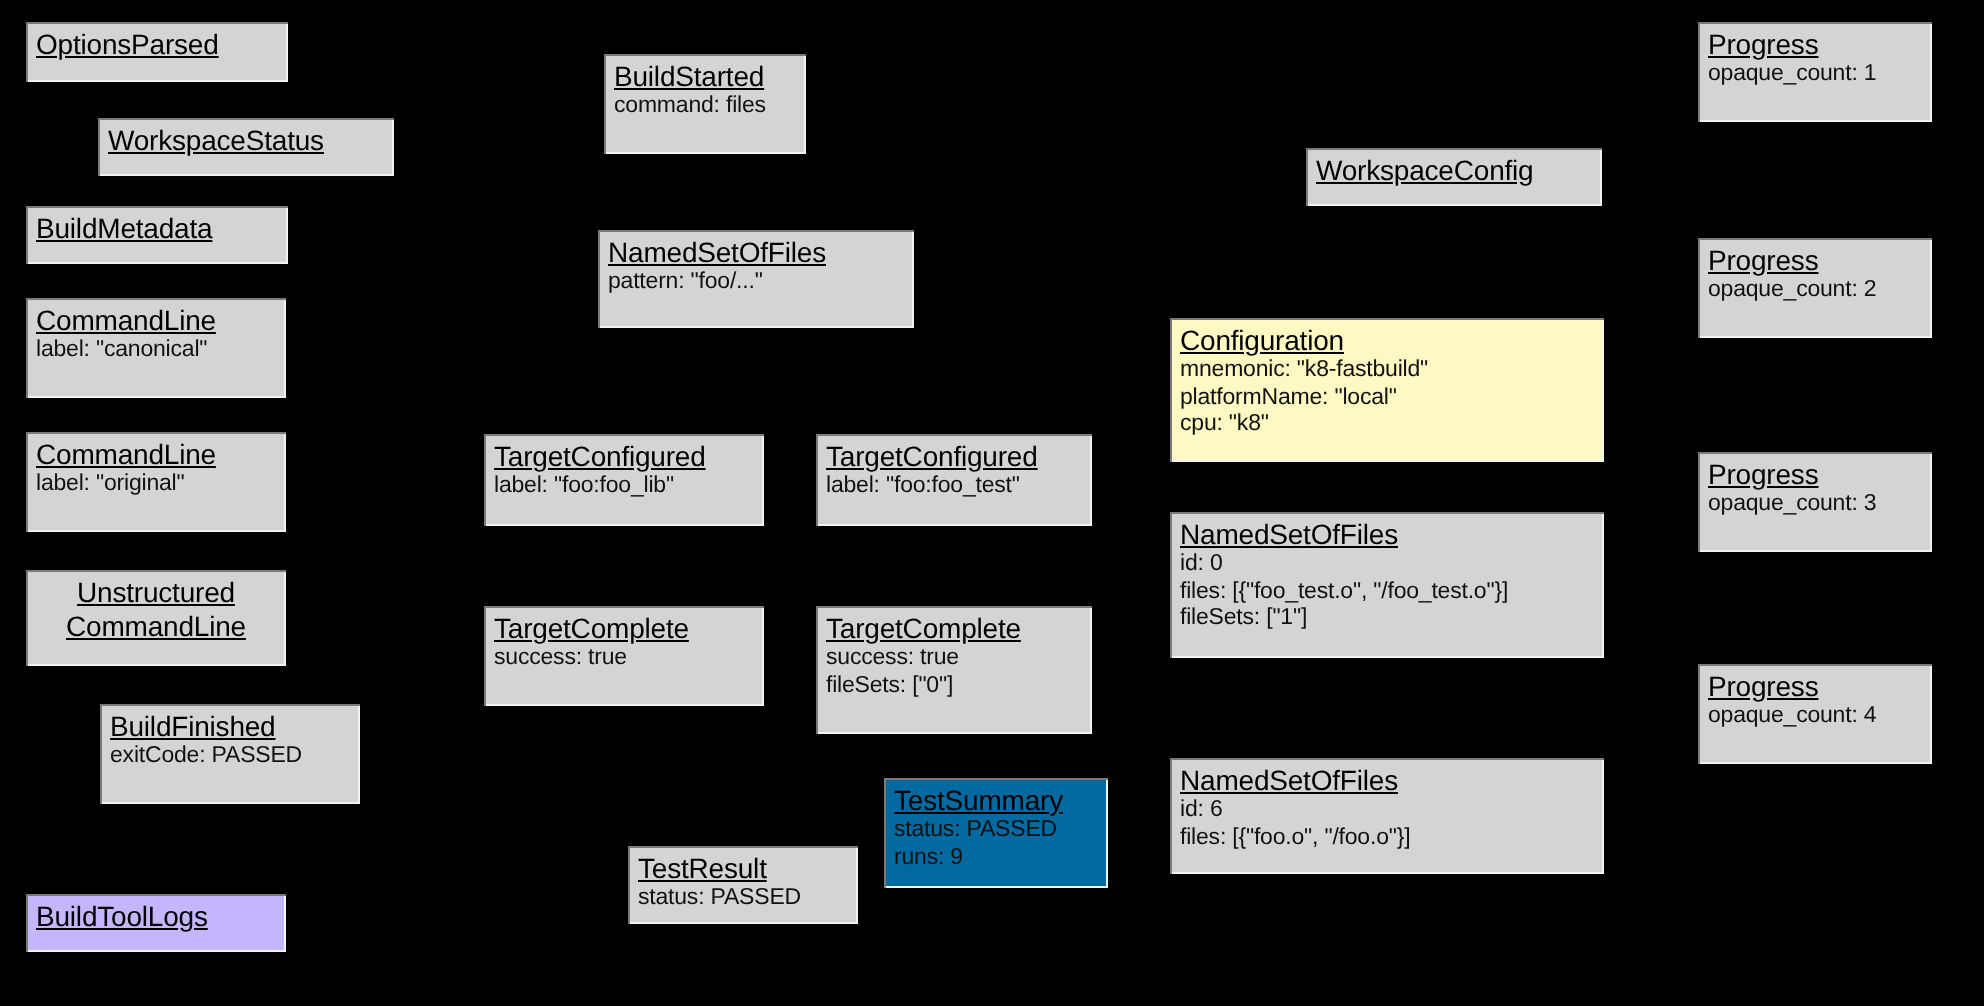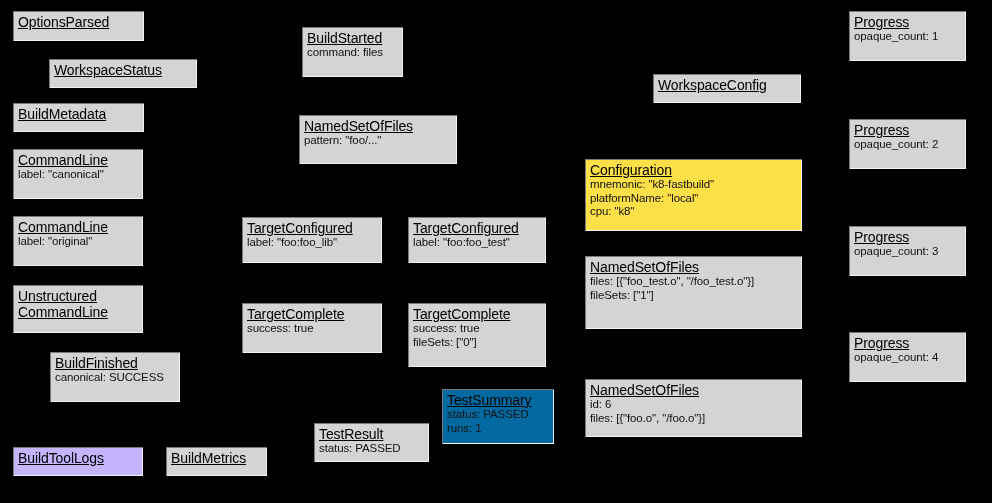--- a/index.html
+++ b/index.html
@@ -67,32 +67,29 @@
       <div class="title-block"><span class="title">BuildMetadata</span></div>
     </div>
     <div class="node" style="left: 12px; top: 148px; width: 132px; height: 52px; background: rgb(212, 212, 212); border-color: rgb(0, 0, 0);">
       <div class="title-block"><span class="title">CommandLine</span></div>
       <span class="field">label: "canonical"</span>
     </div>
     <div class="node" style="left: 12px; top: 215px; width: 132px; height: 52px; background: rgb(212, 212, 212); border-color: rgb(0, 0, 0);">
       <div class="title-block"><span class="title">CommandLine</span></div>
       <span class="field">label: "original"</span>
     </div>
-    <div class="node" style="left: 12px; top: 284px; width: 132px; height: 50px; background: rgb(212, 212, 212); border-color: rgb(0, 0, 0);">
+    <div class="node" style="left: 12px; top: 284px; width: 132px; height: 50px; background: rgb(212, 212, 212); border-color: rgb(0, 0, 0); text-align: center;">
       <div class="title-block"><span class="title">Unstructured</span><br><span class="title">CommandLine</span></div>
     </div>
     <div class="node" style="left: 12px; top: 351px; width: 132px; height: 52px; background: rgb(212, 212, 212); border-color: rgb(0, 0, 0); margin-left: 37px;">
       <div class="title-block"><span class="title">BuildFinished</span></div>
-      <span class="field">canonical: SUCCESS</span>
+      <span class="field">exitCode: PASSED</span>
     </div>
     <div class="node" style="left: 12px; top: 446px; width: 132px; height: 31px; background: #c4b5fd; border-color: rgb(0, 0, 0);">
       <div class="title-block"><span class="title">BuildToolLogs</span></div>
-    </div>
-    <div class="node" style="left: 165px; top: 446px; width: 103px; height: 31px; background: rgb(212, 212, 212); border-color: rgb(0, 0, 0);">
-      <div class="title-block"><span class="title">BuildMetrics</span></div>
     </div>
     <div class="node" style="left: 301px; top: 26px; width: 103px; height: 52px; background: rgb(212, 212, 212); border-color: rgb(0, 0, 0);">
       <div class="title-block"><span class="title">BuildStarted</span></div>
       <span class="field">command: files</span>
     </div>
     <div class="node" style="left: 298px; top: 114px; width: 160px; height: 51px; background: rgb(212, 212, 212); border-color: rgb(0, 0, 0);">
       <div class="title-block"><span class="title">NamedSetOfFiles</span></div>
       <span class="field">pattern: "foo/..."</span>
     </div>
     <div class="node" style="left: 241px; top: 216px; width: 142px; height: 48px; background: rgb(212, 212, 212); border-color: rgb(0, 0, 0);">
@@ -112,33 +109,34 @@
       <span class="field">success: true</span>
       <span class="field">fileSets: ["0"]</span>
     </div>
     <div class="node" style="left: 313px; top: 422px; width: 117px; height: 41px; background: rgb(212, 212, 212); border-color: rgb(0, 0, 0);">
       <div class="title-block"><span class="title">TestResult</span></div>
       <span class="field">status: PASSED</span>
     </div>
     <div class="node" style="left: 441px; top: 388px; width: 114px; height: 57px; background: #0369a1; border-color: rgb(0, 0, 0);">
       <div class="title-block"><span class="title">TestSummary</span></div>
       <span class="field">status: PASSED</span>
-      <span class="field">runs: 1</span>
+      <span class="field">runs: 9</span>
     </div>
     <div class="node" style="left: 652px; top: 73px; width: 150px; height: 31px; background: rgb(212, 212, 212); border-color: rgb(0, 0, 0);">
       <div class="title-block"><span class="title">WorkspaceConfig</span></div>
     </div>
-    <div class="node" style="left: 584px; top: 158px; width: 219px; height: 74px; background: #fde047; border-color: rgb(0, 0, 0);">
+    <div class="node" style="left: 584px; top: 158px; width: 219px; height: 74px; background: #fef9c3; border-color: rgb(0, 0, 0);">
       <div class="title-block"><span class="title">Configuration</span></div>
       <span class="field">mnemonic: "k8-fastbuild"</span>
       <span class="field">platformName: "local"</span>
       <span class="field">cpu: "k8"</span>
     </div>
     <div class="node" style="left: 584px; top: 255px; width: 219px; height: 75px; background: rgb(212, 212, 212); border-color: rgb(0, 0, 0);">
       <div class="title-block"><span class="title">NamedSetOfFiles</span></div>
+      <span class="field">id: 0</span>
       <span class="field">files: [{"foo_test.o", "/foo_test.o"}]</span>
       <span class="field">fileSets: ["1"]</span>
     </div>
     <div class="node" style="left: 584px; top: 378px; width: 219px; height: 60px; background: rgb(212, 212, 212); border-color: rgb(0, 0, 0);">
       <div class="title-block"><span class="title">NamedSetOfFiles</span></div>
       <span class="field">id: 6</span>
       <span class="field">files: [{"foo.o", "/foo.o"}]</span>
     </div>
     <div class="node" style="left: 848px; top: 10px; width: 119px; height: 52px; background: rgb(212, 212, 212); border-color: rgb(0, 0, 0);">
       <div class="title-block"><span class="title">Progress</span></div>

